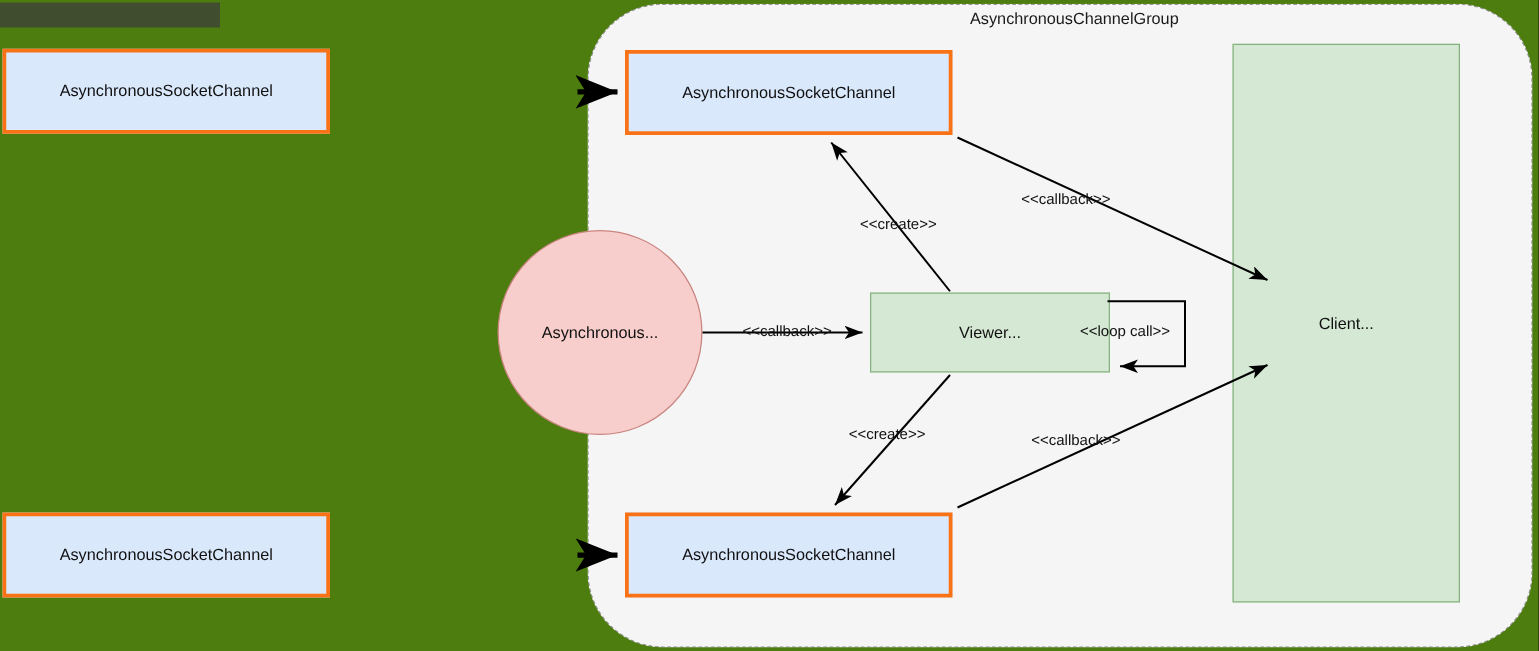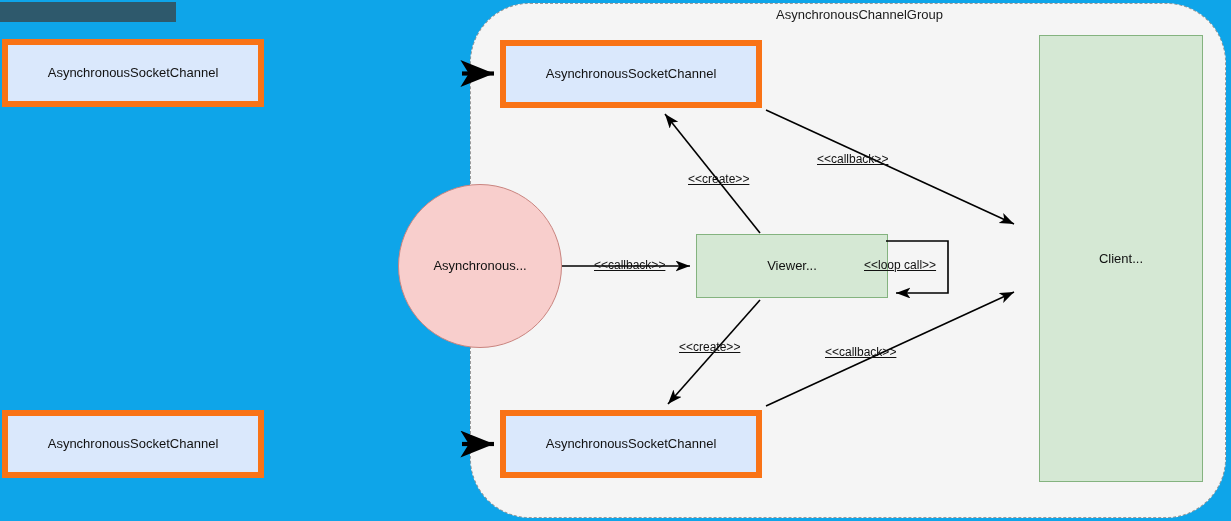--- a/index.html
+++ b/index.html
@@ -5,21 +5,21 @@
 <style>
   html, body {
     margin: 0;
     padding: 0;
     background: #000000;
   }
   #stage {
     position: relative;
     width: 1231px;
     height: 521px;
-    background: #0ea5e9;
+    background: #4d7c0f;
     overflow: hidden;
     font-family: "Liberation Sans", sans-serif;
   }
 
   
   .wm-strip {
     position: absolute;
     left: 0px;
     top: 2px;
     width: 176px;
@@ -66,59 +66,58 @@
     display: flex;
     align-items: center;
     justify-content: center;
     font-size: 13px;
     color: #111111;
     text-align: center;
     line-height: 1.2;
   }
   .node.blue {
     background: #dae8fc;
-    border: 6px solid #f97316;
+    border: 3px solid #f97316;
   }
   .node.green {
     background: #d5e8d4;
     border: 1px solid #84b37f;
   }
   .node.circle {
     background: #f8cecc;
     border: 1.3px solid #c9847f;
     border-radius: 50%;
   }
 
   
   #ch-out-top    { left: 2px;   top: 39px;  width: 262px; height: 68px; }
   #ch-out-bottom { left: 2px;   top: 410px; width: 262px; height: 68px; }
   #ch-in-top     { left: 500px; top: 40px;  width: 262px; height: 68px; }
   #ch-in-bottom  { left: 500px; top: 410px; width: 262px; height: 68px; }
   #server-node   { left: 696px; top: 234px; width: 192px; height: 64px; }
-  #client-node   { left: 1039px; top: 35px; width: 164px; height: 447px; }
+  #client-node   { left: 986px; top: 35px; width: 182px; height: 447px; }
   #handler-node  { left: 398px; top: 184px; width: 164px; height: 164px; text-align: right; }
 
   
   #edges {
     position: absolute;
     left: 0;
     top: 0;
     width: 1231px;
     height: 521px;
     pointer-events: none;
   }
 
   
   .edge-label {
     position: absolute;
     font-size: 12px;
     color: #111111;
     white-space: nowrap;
     background: transparent;
-    text-decoration: underline;
   }
   #lbl-create-top   { left: 688px; top: 172px; }
   #lbl-callback-top { left: 817px; top: 152px; }
   #lbl-callback-mid { left: 594px; top: 258px; }
   #lbl-loop-call    { left: 864px; top: 258px; }
   #lbl-create-bot   { left: 679px; top: 340px; }
   #lbl-callback-bot { left: 825px; top: 345px; }
 
   
   .footer-note {

